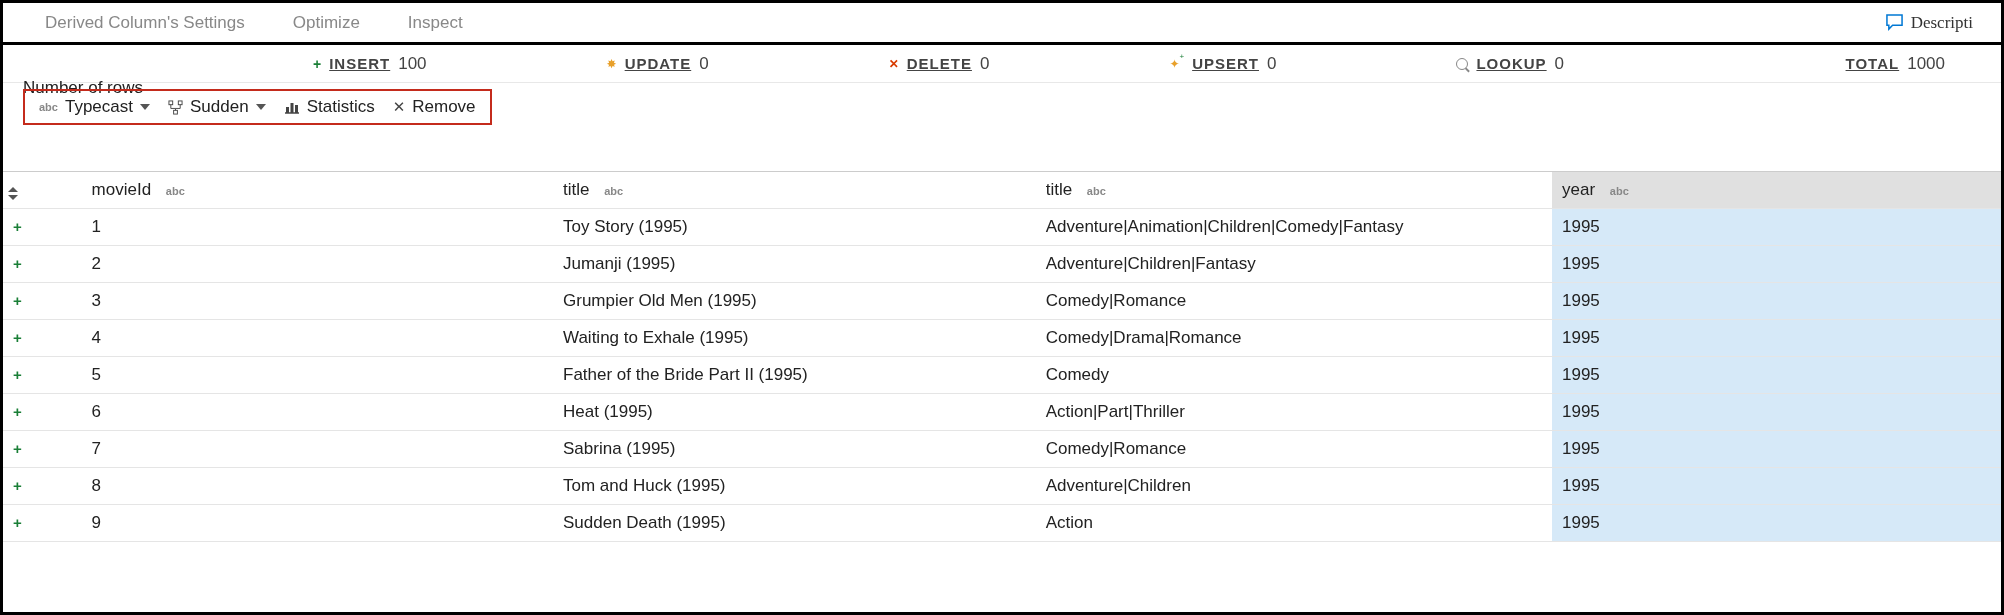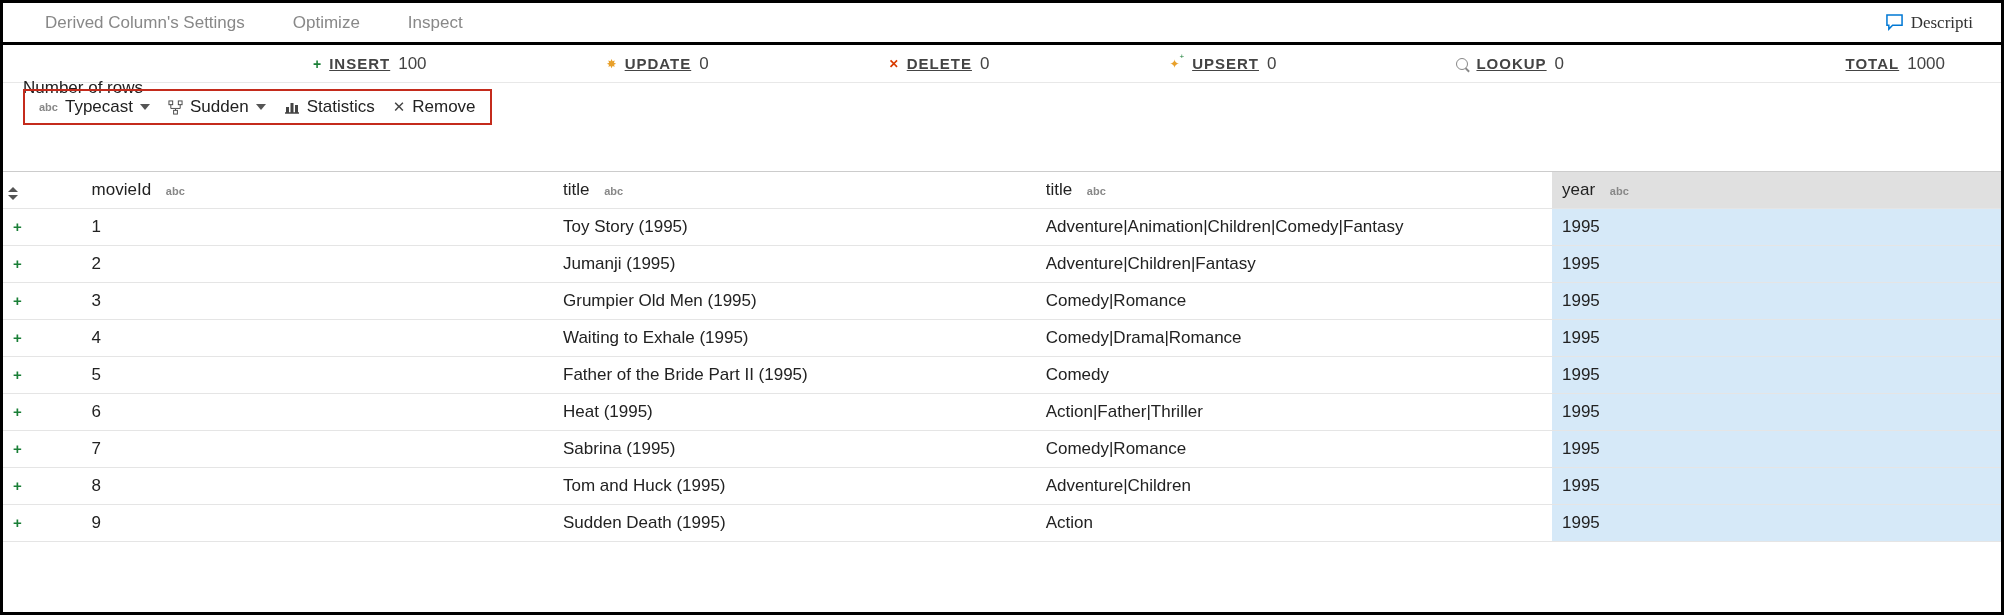--- a/index.html
+++ b/index.html
@@ -195,21 +195,21 @@
         <td class="col-expand"><span class="row-plus">+</span></td>
         <td>5</td>
         <td>Father of the Bride Part II (1995)</td>
         <td>Comedy</td>
         <td class="cell-year">1995</td>
       </tr>
       <tr>
         <td class="col-expand"><span class="row-plus">+</span></td>
         <td>6</td>
         <td>Heat (1995)</td>
-        <td>Action|Father|Thriller</td>
+        <td>Action|Part|Thriller</td>
         <td class="cell-year">1995</td>
       </tr>
       <tr>
         <td class="col-expand"><span class="row-plus">+</span></td>
         <td>7</td>
         <td>Sabrina (1995)</td>
         <td>Comedy|Romance</td>
         <td class="cell-year">1995</td>
       </tr>
       <tr>

